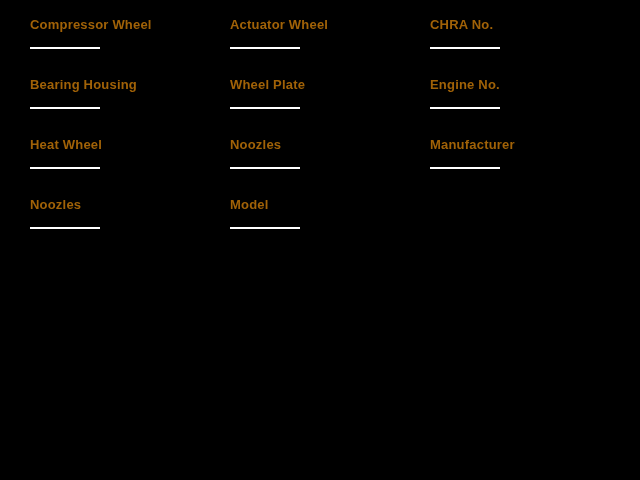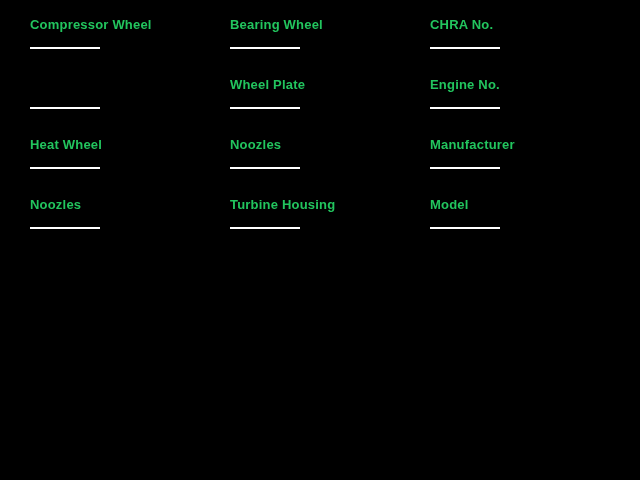--- a/index.html
+++ b/index.html
@@ -21,21 +21,21 @@
     left: 30px;
     top: 18px;
     display: grid;
     grid-template-columns: 200px 200px 200px;
     grid-auto-rows: 60px;
   }
   .field {
     position: relative;
   }
   .field-label {
-    color: #22c55e;
+    color: #a16207;
     font-size: 13px;
     font-weight: bold;
     line-height: 14px;
     white-space: nowrap;
     letter-spacing: 0.2px;
   }
   .field-line {
     position: absolute;
     left: 0;
     top: 29px;
@@ -49,30 +49,31 @@
 
 <div class="screen">
   <div class="form-grid">
 
     <div class="field">
       <div class="field-label">Compressor Wheel</div>
       <div class="field-line"></div>
     </div>
 
     <div class="field">
-      <div class="field-label">Bearing Wheel</div>
+      <div class="field-label">Actuator Wheel</div>
       <div class="field-line"></div>
     </div>
 
     <div class="field">
       <div class="field-label">CHRA No.</div>
       <div class="field-line"></div>
     </div>
 
     <div class="field">
+      <div class="field-label">Bearing Housing</div>
       <div class="field-line"></div>
     </div>
 
     <div class="field">
       <div class="field-label">Wheel Plate</div>
       <div class="field-line"></div>
     </div>
 
     <div class="field">
       <div class="field-label">Engine No.</div>
@@ -92,24 +93,20 @@
     <div class="field">
       <div class="field-label">Manufacturer</div>
       <div class="field-line"></div>
     </div>
 
     <div class="field">
       <div class="field-label">Noozles</div>
       <div class="field-line"></div>
     </div>
 
-    <div class="field">
-      <div class="field-label">Turbine Housing</div>
-      <div class="field-line"></div>
-    </div>
 
     <div class="field">
       <div class="field-label">Model</div>
       <div class="field-line"></div>
     </div>
 
   </div>
 </div>
 
 </body></html>

